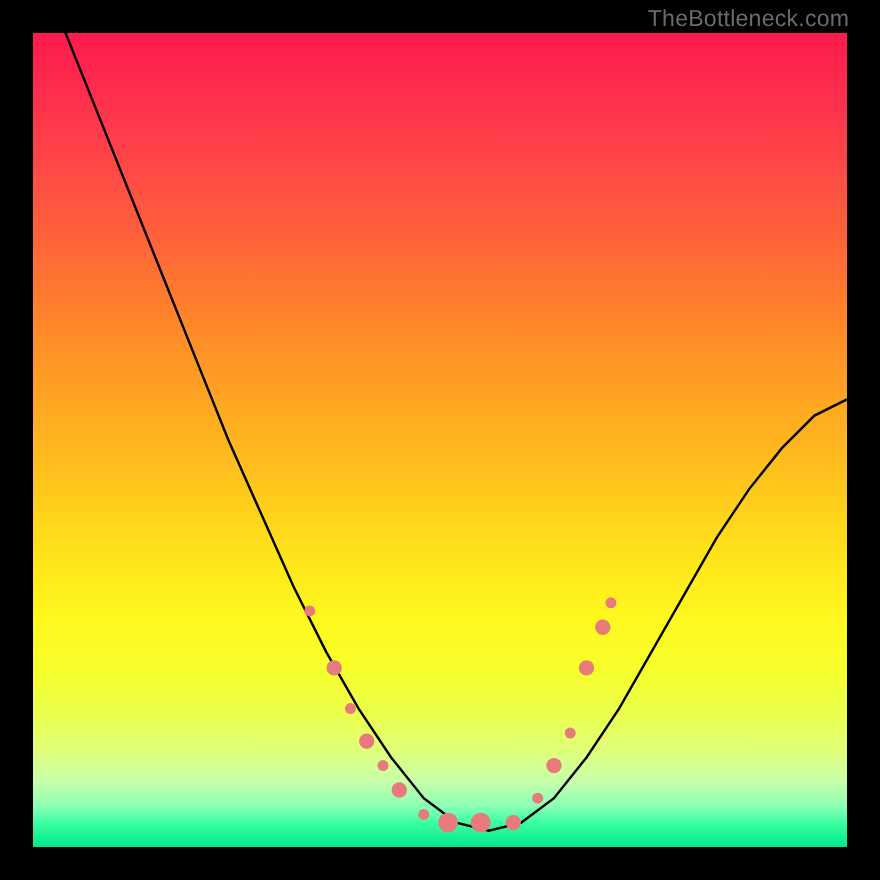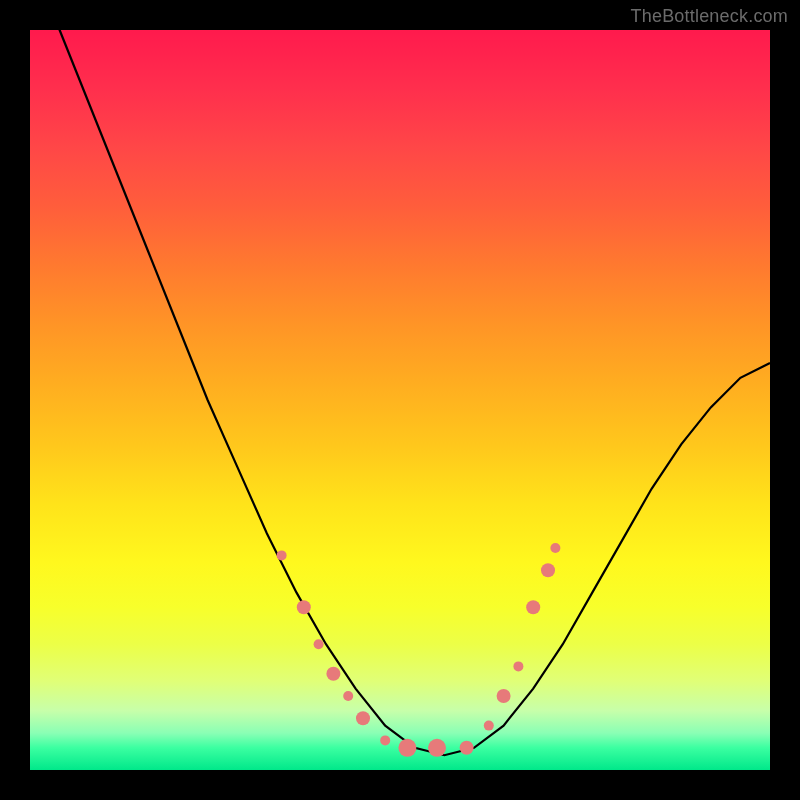--- a/index.html
+++ b/index.html
@@ -42,23 +42,23 @@
       #e0ff77 88%,
       #c7ffaa 92%,
       #8affb5 95%,
       #3bffa1 97%,
       #00e88a 100%
     );
   }
   .watermark {
     position: absolute;
     top: 6px;
-    right: 12px;
+    right: 28px;
     color: #6b6b6b;
-    font-size: 18px;
+    font-size: 21px;
     letter-spacing: 0.2px;
     font-weight: 500;
   }
   svg.curve {
     position: absolute;
     left: 0;
     top: 0;
     width: 740px;
     height: 740px;
     overflow: visible;

